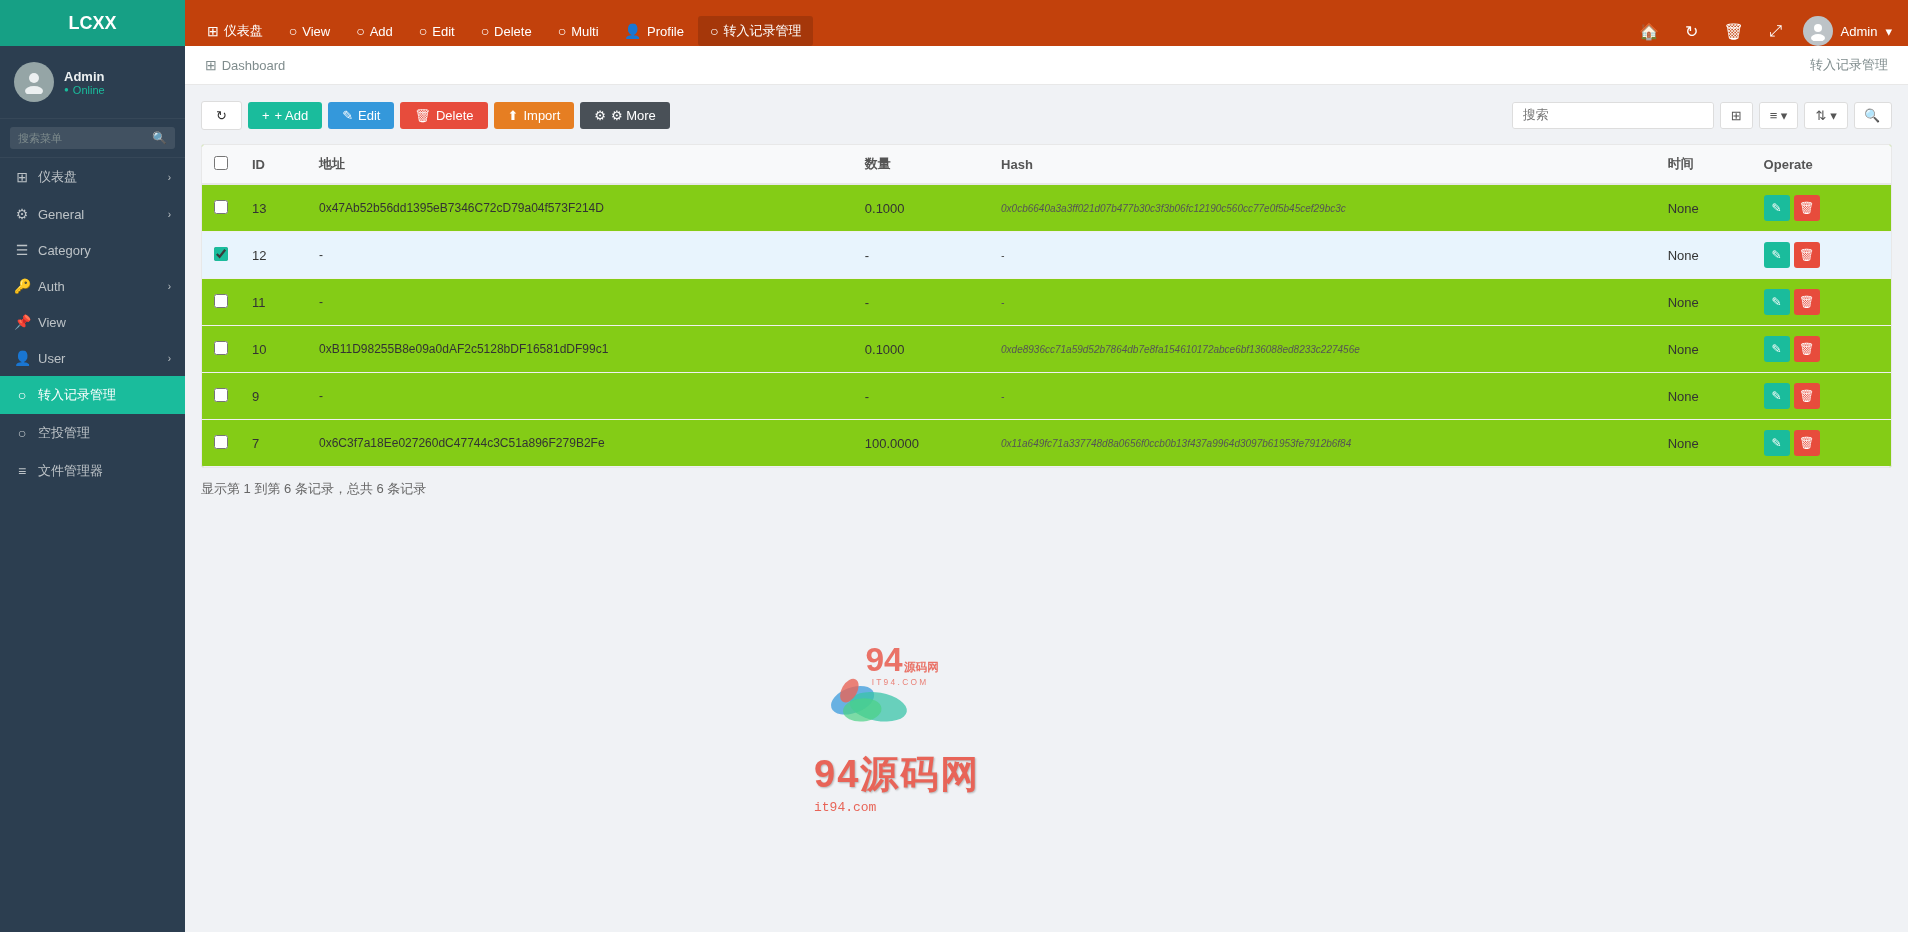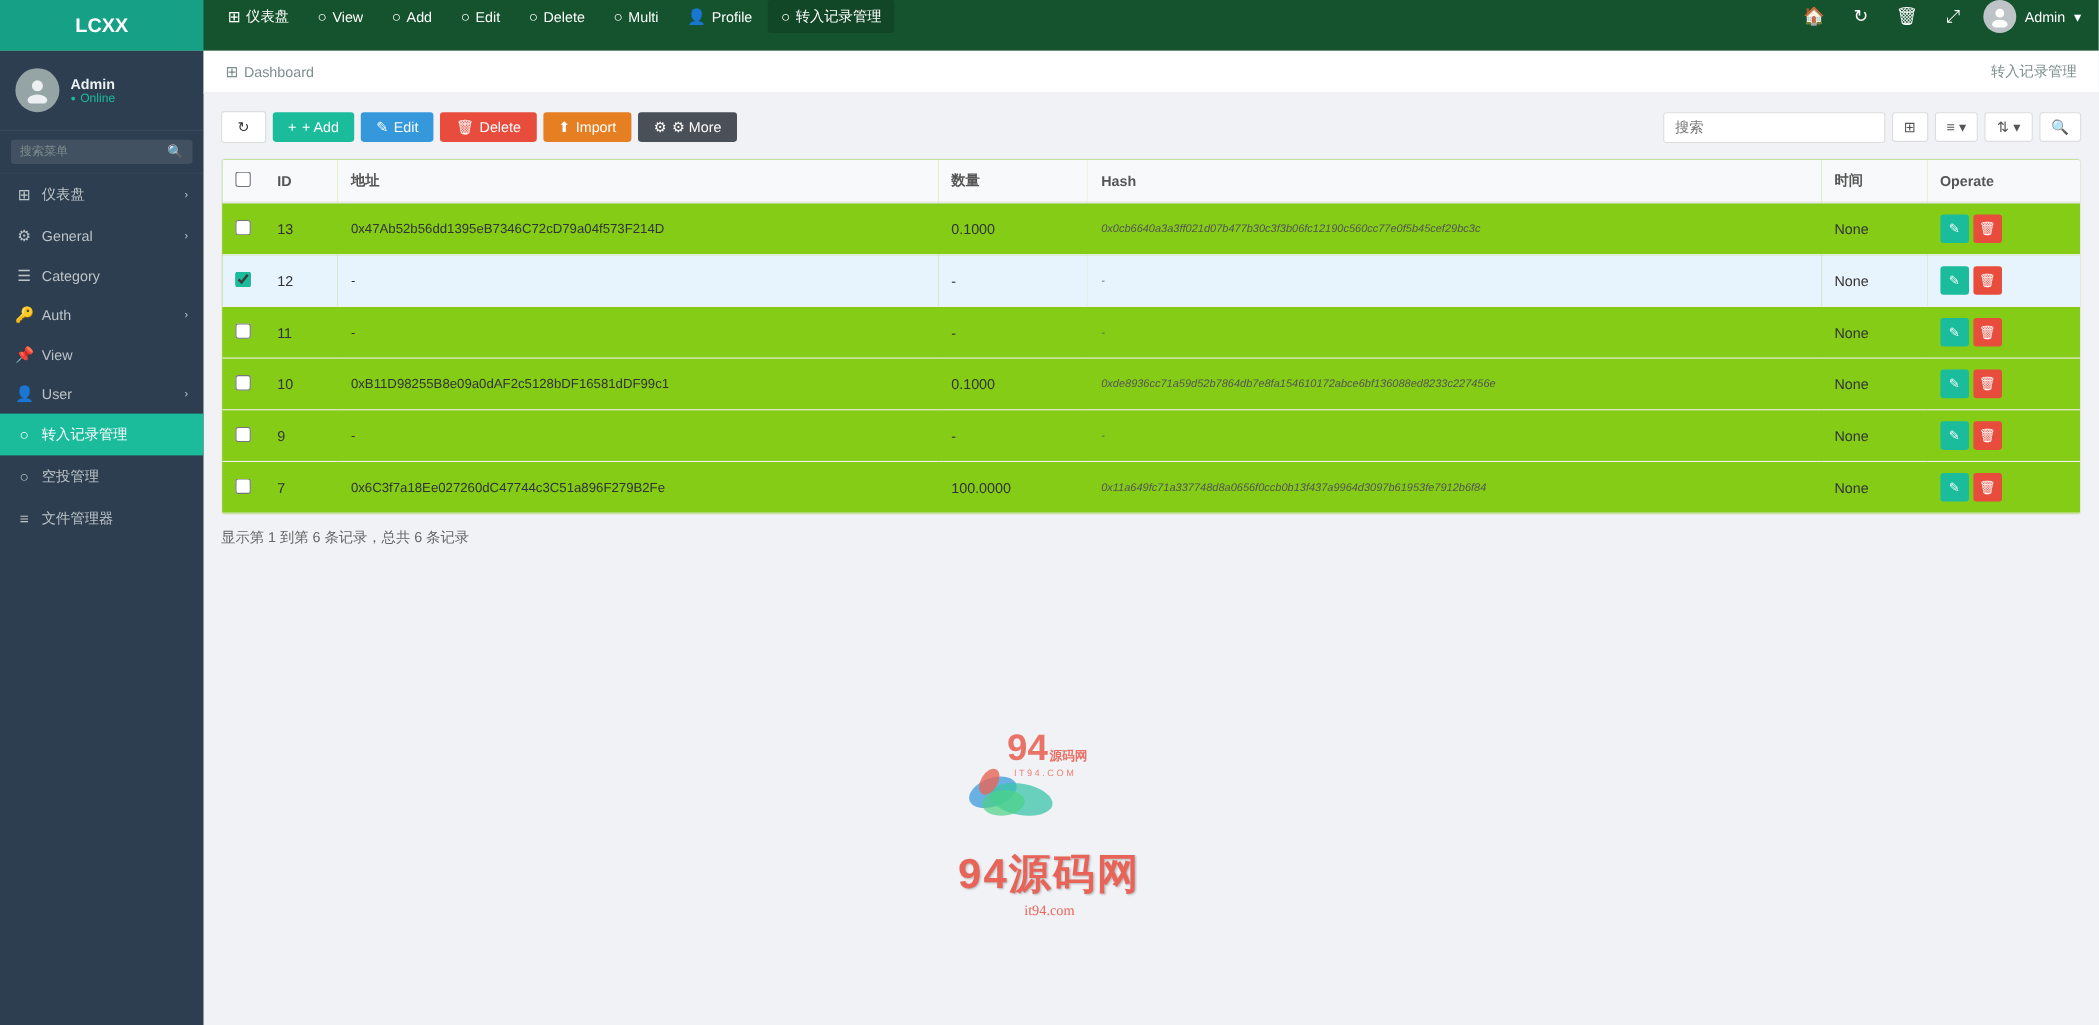--- a/index.html
+++ b/index.html
@@ -1,23 +1,23 @@
 <!DOCTYPE html>
 <html><head>
   <meta charset="utf-8">
   <style>
     * { margin: 0; padding: 0; box-sizing: border-box; }
     body { font-family: "Microsoft YaHei", Arial, sans-serif; font-size: 13px; background: #f0f2f5; display: flex; flex-direction: column; height: 100vh; overflow: hidden; }
 
     
     .top-nav {
-      background: #14532d;
+      background: #c2410c;
       height: 46px;
       display: flex;
-      align-items: flex-start;
+      align-items: flex-end;
       padding: 0 0 0 0;
       flex-shrink: 0;
       z-index: 100;
     }
     .top-nav-brand {
       background: #16a085;
       width: 185px;
       height: 46px;
       display: flex;
       align-items: center;
@@ -243,21 +243,21 @@
       border: 1px solid #ddd;
       border-radius: 3px;
       overflow: hidden;
     }
     .search-box input {
       border: none;
       outline: none;
       padding: 5px 10px;
       font-size: 13px;
       width: 200px;
-      font-family: Liberation Serif, serif;
+      font-family: Liberation Mono, monospace;
     }
     .view-toggle {
       display: flex;
       align-items: center;
       background: #fff;
       border: 1px solid #ddd;
       border-radius: 3px;
       overflow: hidden;
     }
     .view-toggle-btn {
@@ -349,45 +349,44 @@
 
     .pagination-info {
       padding: 12px 0 4px 0;
       color: #666;
       font-size: 13px;
     }
 
     
     .watermark-overlay {
       position: fixed;
-      bottom: 76px;
+      bottom: 96px;
       left: 50%;
       transform: translateX(-50%);
       pointer-events: none;
       z-index: 1000;
-      text-align: center;
       opacity: 0.85;
     }
     .watermark-overlay .wm-inner {
       position: relative;
       width: 280px;
       height: 220px;
     }
     .wm-text-top {
       font-size: 38px;
       font-weight: bold;
       color: #e74c3c;
       text-shadow: 1px 1px 2px rgba(0,0,0,0.3);
       font-family: "Microsoft YaHei", Arial, sans-serif;
       letter-spacing: 2px;
     }
     .wm-text-sub {
       font-size: 13px;
       color: #e74c3c;
-      font-family: Liberation Serif, serif;
+      font-family: Liberation Mono, monospace;
     }
     .wm-logo-svg {
       width: 180px;
       height: 130px;
     }
   </style>
 </head>
 <body>
 
 <div class="top-nav">

